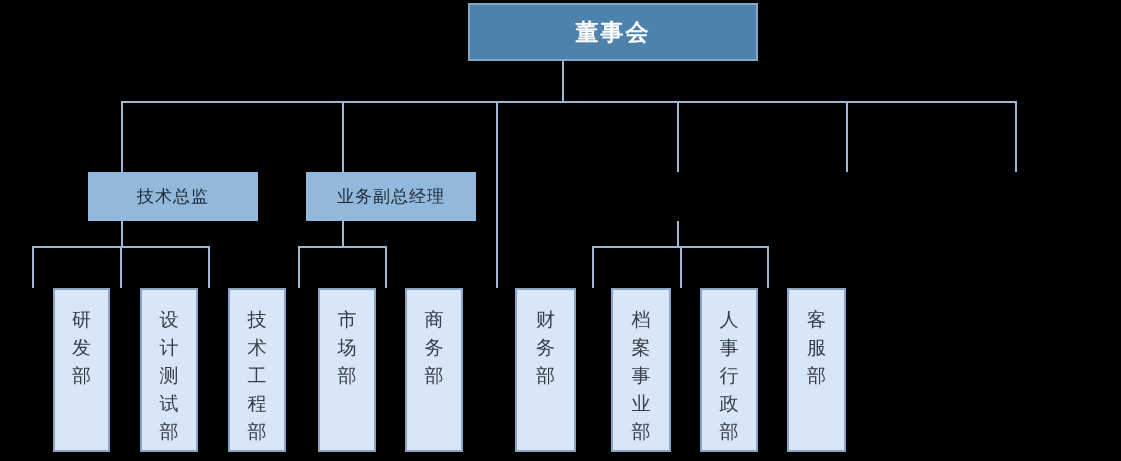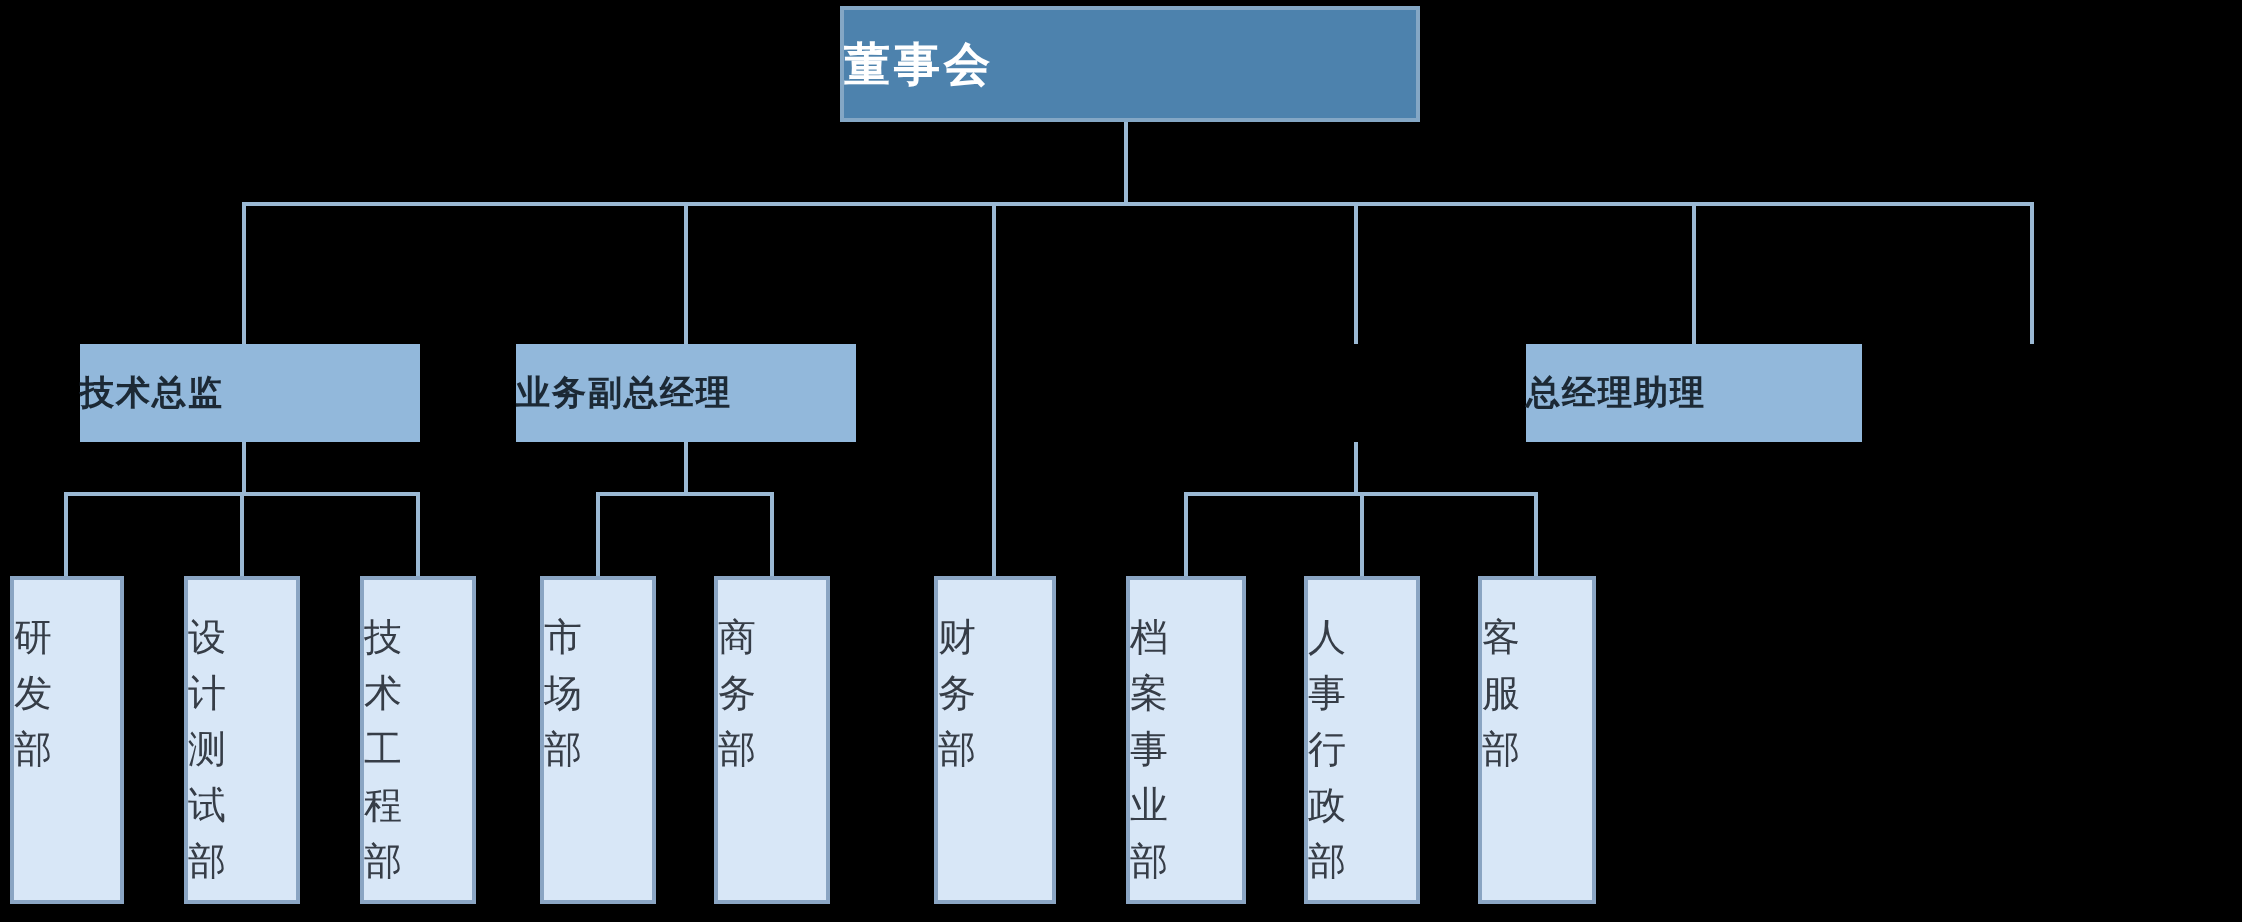--- a/index.html
+++ b/index.html
@@ -17,33 +17,33 @@
   .stage{
     position:relative;
     width:1121px;height:461px;
     background:var(--background);
     overflow:hidden;
   }
   .line{position:absolute;background:var(--connector);}
   .box{
     position:absolute;
     box-sizing:border-box;
-    display:flex;align-items:center;justify-content:flex-start;
+    display:flex;align-items:center;justify-content:center;margin-left:48px;
   }
   .box.root{
     background:var(--root-fill);
     border:2px solid var(--root-border);
     color:var(--root-text);
     font-size:23px;font-weight:bold;
     letter-spacing:2px;
   }
   .box.l2{
     background:var(--l2-fill);
     color:var(--l2-text);
-    font-size:17px;font-weight:bold;
+    font-size:17px;font-weight:normal;
     letter-spacing:1px;
   }
   .box.l3{
     background:var(--l3-fill);
     border:2px solid var(--l3-border);
     color:var(--l3-text);
     font-size:19px;
     align-items:flex-start;
     padding-top:16px;
   }
@@ -86,23 +86,20 @@
 
   <div class="box root" style="left:420px;top:3px;width:290px;height:58px">
     <span class="lbl">董事会</span>
   </div>
 
   <div class="box l2" style="left:40px;top:172px;width:170px;height:49px">
     <span class="lbl">技术总监</span>
   </div>
   <div class="box l2" style="left:258px;top:172px;width:170px;height:49px">
     <span class="lbl">业务副总经理</span>
-  </div>
-  <div class="box l2" style="left:763px;top:172px;width:168px;height:49px">
-    <span class="lbl">总经理助理</span>
   </div>
 
   <div class="box l3" style="left:5px;top:288px;width:57px;height:164px">
     <span class="lbl">
         <span class="vch">研</span>
         <span class="vch">发</span>
         <span class="vch">部</span>
       </span>
   </div>
   <div class="box l3" style="left:92px;top:288px;width:58px;height:164px">

